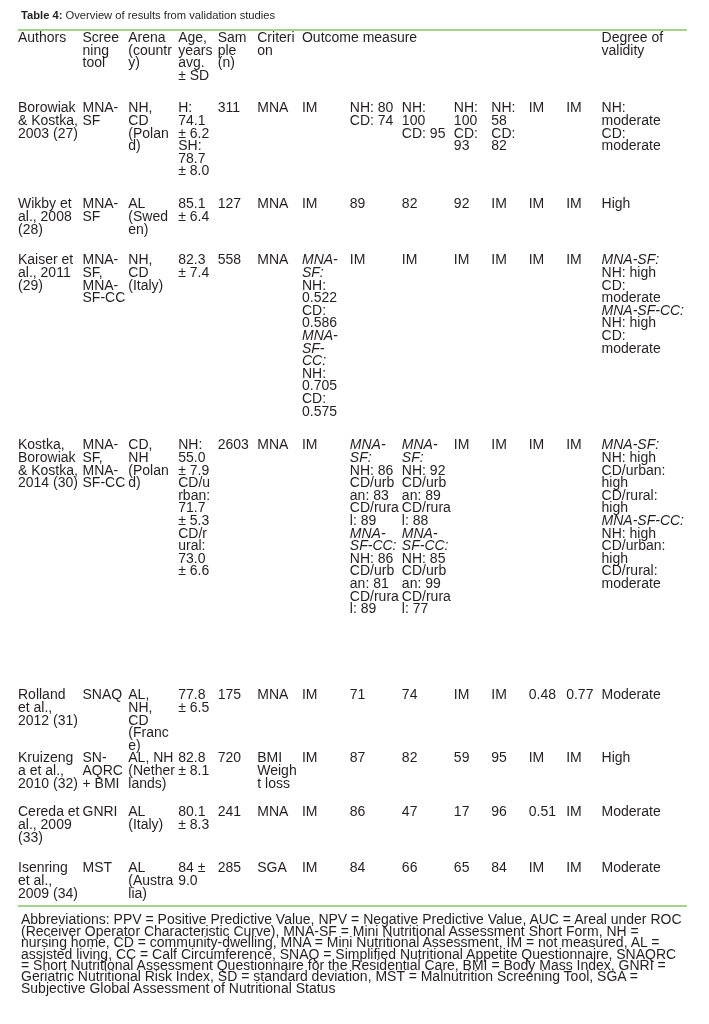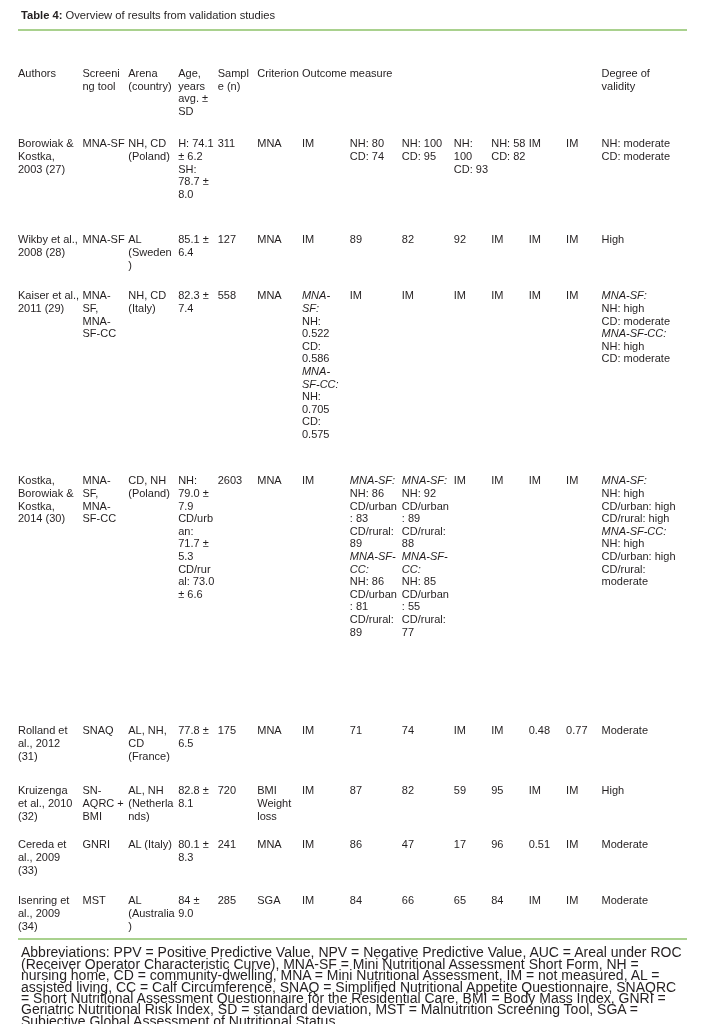--- a/index.html
+++ b/index.html
@@ -46,23 +46,22 @@
   }
   .rule.bottom {
     margin-top: 0;
   }
 
   
   table.grid {
     width: 100%;
     border-collapse: collapse;
     table-layout: fixed;
-    font-size: 11px;
+    font-size: 14px;
     line-height: 12.6px;
-    margin-top: 36px;
   }
   table.grid td, table.grid th {
     vertical-align: top;
     text-align: left;
     font-weight: normal;
     padding: 0 3px 0 0;
     word-wrap: break-word;
     overflow-wrap: break-word;
     hyphens: auto;
   }
@@ -419,21 +418,21 @@
               <span class="ln">MNA-SF, MNA-SF-CC</span>
             </span>
           </td>
           <td>
             <span class="cellbox">
               <span class="ln">CD, NH (Poland)</span>
             </span>
           </td>
           <td>
             <span class="cellbox">
-              <span class="ln">NH: 79.0 ± 7.9</span>
+              <span class="ln">NH: 55.0 ± 7.9</span>
               <span class="ln">CD/urban: 71.7 ± 5.3</span>
               <span class="ln">CD/rural: 73.0 ± 6.6</span>
             </span>
           </td>
           <td>
             <span class="cellbox">
               <span class="ln">2603</span>
             </span>
           </td>
           <td>
@@ -459,21 +458,21 @@
             </span>
           </td>
           <td>
             <span class="cellbox">
               <span class="ln ital">MNA-SF:</span>
               <span class="ln">NH: 92</span>
               <span class="ln">CD/urban: 89</span>
               <span class="ln">CD/rural: 88</span>
               <span class="ln ital">MNA-SF-CC:</span>
               <span class="ln">NH: 85</span>
-              <span class="ln">CD/urban: 55</span>
+              <span class="ln">CD/urban: 99</span>
               <span class="ln">CD/rural: 77</span>
             </span>
           </td>
           <td>
             <span class="cellbox">
               <span class="ln">IM</span>
             </span>
           </td>
           <td>
             <span class="cellbox">

